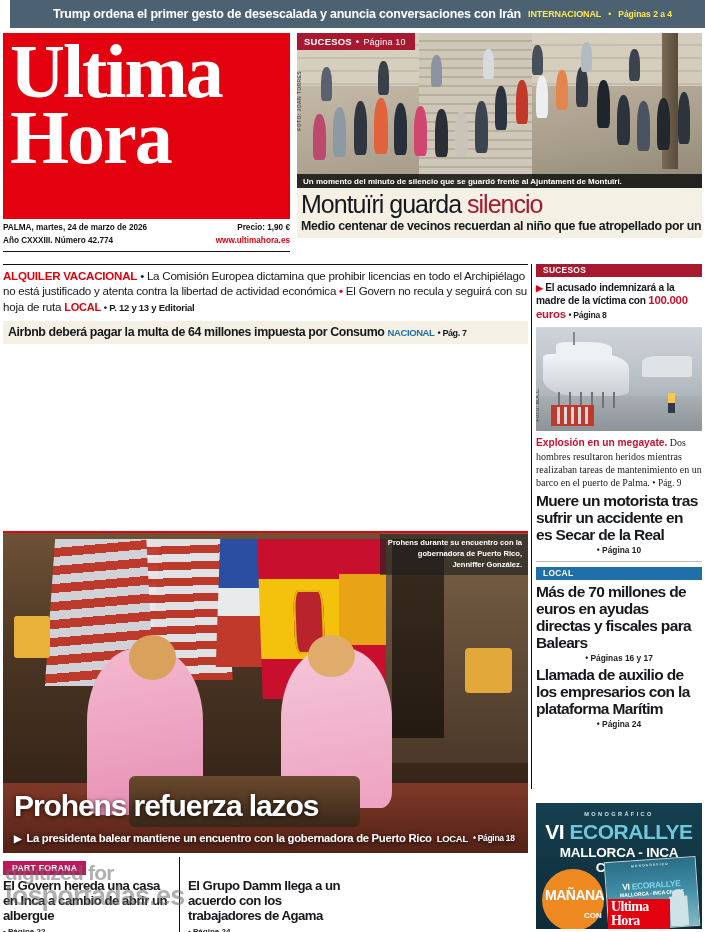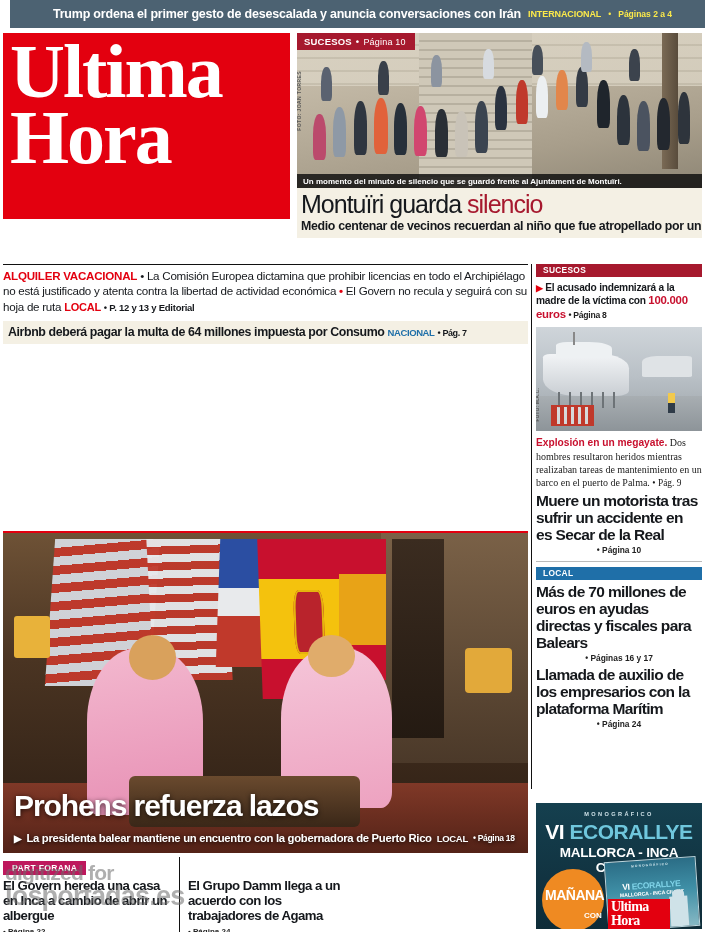--- a/index.html
+++ b/index.html
@@ -383,20 +383,30 @@
   <div class="topbanner">
     <span class="tb-text">Trump ordena el primer gesto de desescalada y anuncia conversaciones con Irán</span>
     <span class="tb-tag">INTERNACIONAL</span>
     <span class="tb-dot">•</span>
     <span class="tb-pages">Páginas 2 a 4</span>
   </div>
 
   <div class="masthead">
     <div class="logo-l1">Ultima</div>
     <div class="logo-l2">Hora</div>
+  </div>
+  <div class="mast-info">
+    <div class="left">
+      <div>PALMA, martes, 24 de marzo de 2026</div>
+      <div>Año CXXXIII. Número 42.774</div>
+    </div>
+    <div class="right">
+      <div>Precio: 1,90 €</div>
+      <div class="url">www.ultimahora.es</div>
+    </div>
   </div>
 
   <div class="tr-block">
     <div class="tr-photo">
       <div class="wall"></div>
       <div class="stairs"></div>
       <div class="tree"></div>
       <div class="crowd">
         <i style="left:4%;top:52%;width:13px;height:46px;background:#bb4a6c;"></i>
         <i style="left:9%;top:48%;width:13px;height:50px;background:#8e99a6;"></i>
@@ -468,20 +478,21 @@
       <div class="pr-flag-es2"></div>
       <div class="pr-lamp"></div>
       <div class="pr-lamp2"></div>
       <div class="pr-rug"></div>
       <div class="pr-personA"></div>
       <div class="pr-headA"></div>
       <div class="pr-personB"></div>
       <div class="pr-headB"></div>
       <div class="pr-table"></div>
     </div>
+    <div class="pr-capbox">Prohens durante su encuentro con la gobernadora de Puerto Rico, Jenniffer González.</div>
     <div class="pr-headline">Prohens refuerza lazos</div>
     <div class="pr-kicker">
       <span class="tri">▶</span>
       <span>La presidenta balear mantiene un encuentro con la gobernadora de Puerto Rico</span>
       <span class="local">LOCAL</span>
       <span class="pg">• Página 18</span>
     </div>
   </div>
 
   <div class="botrow">

